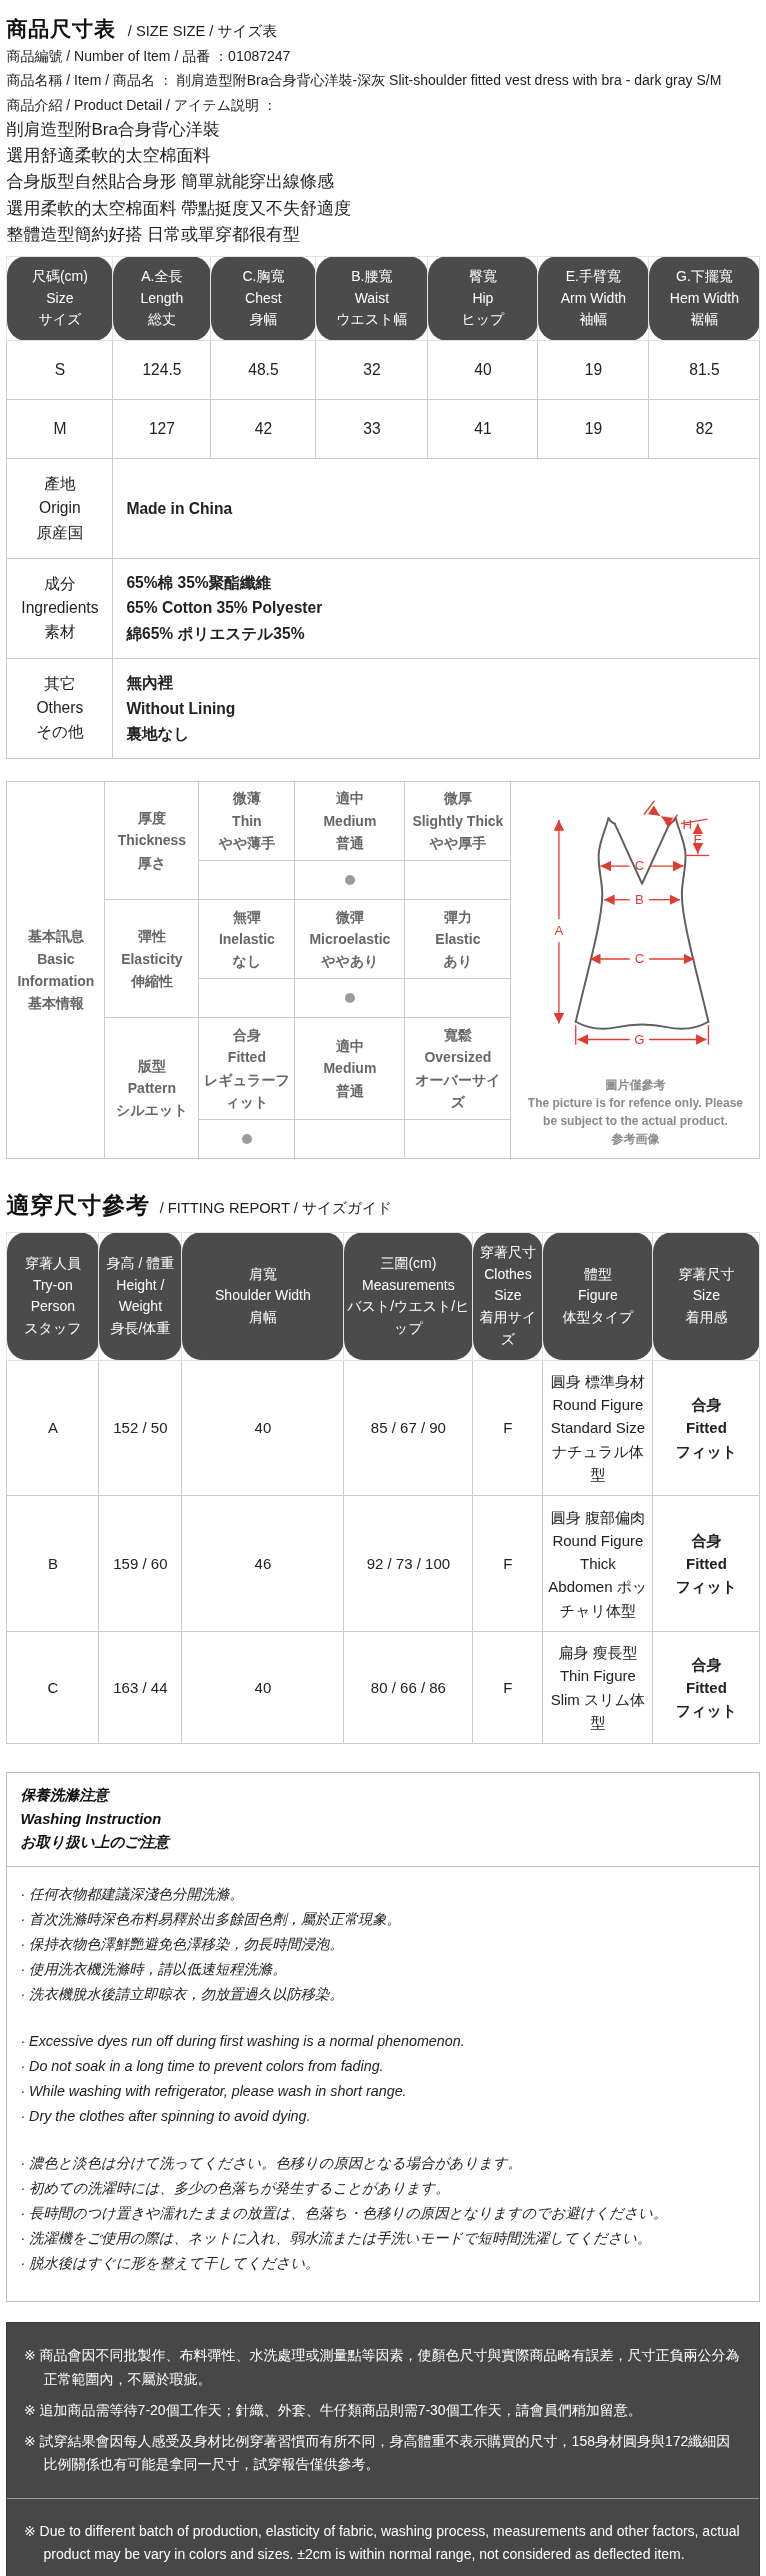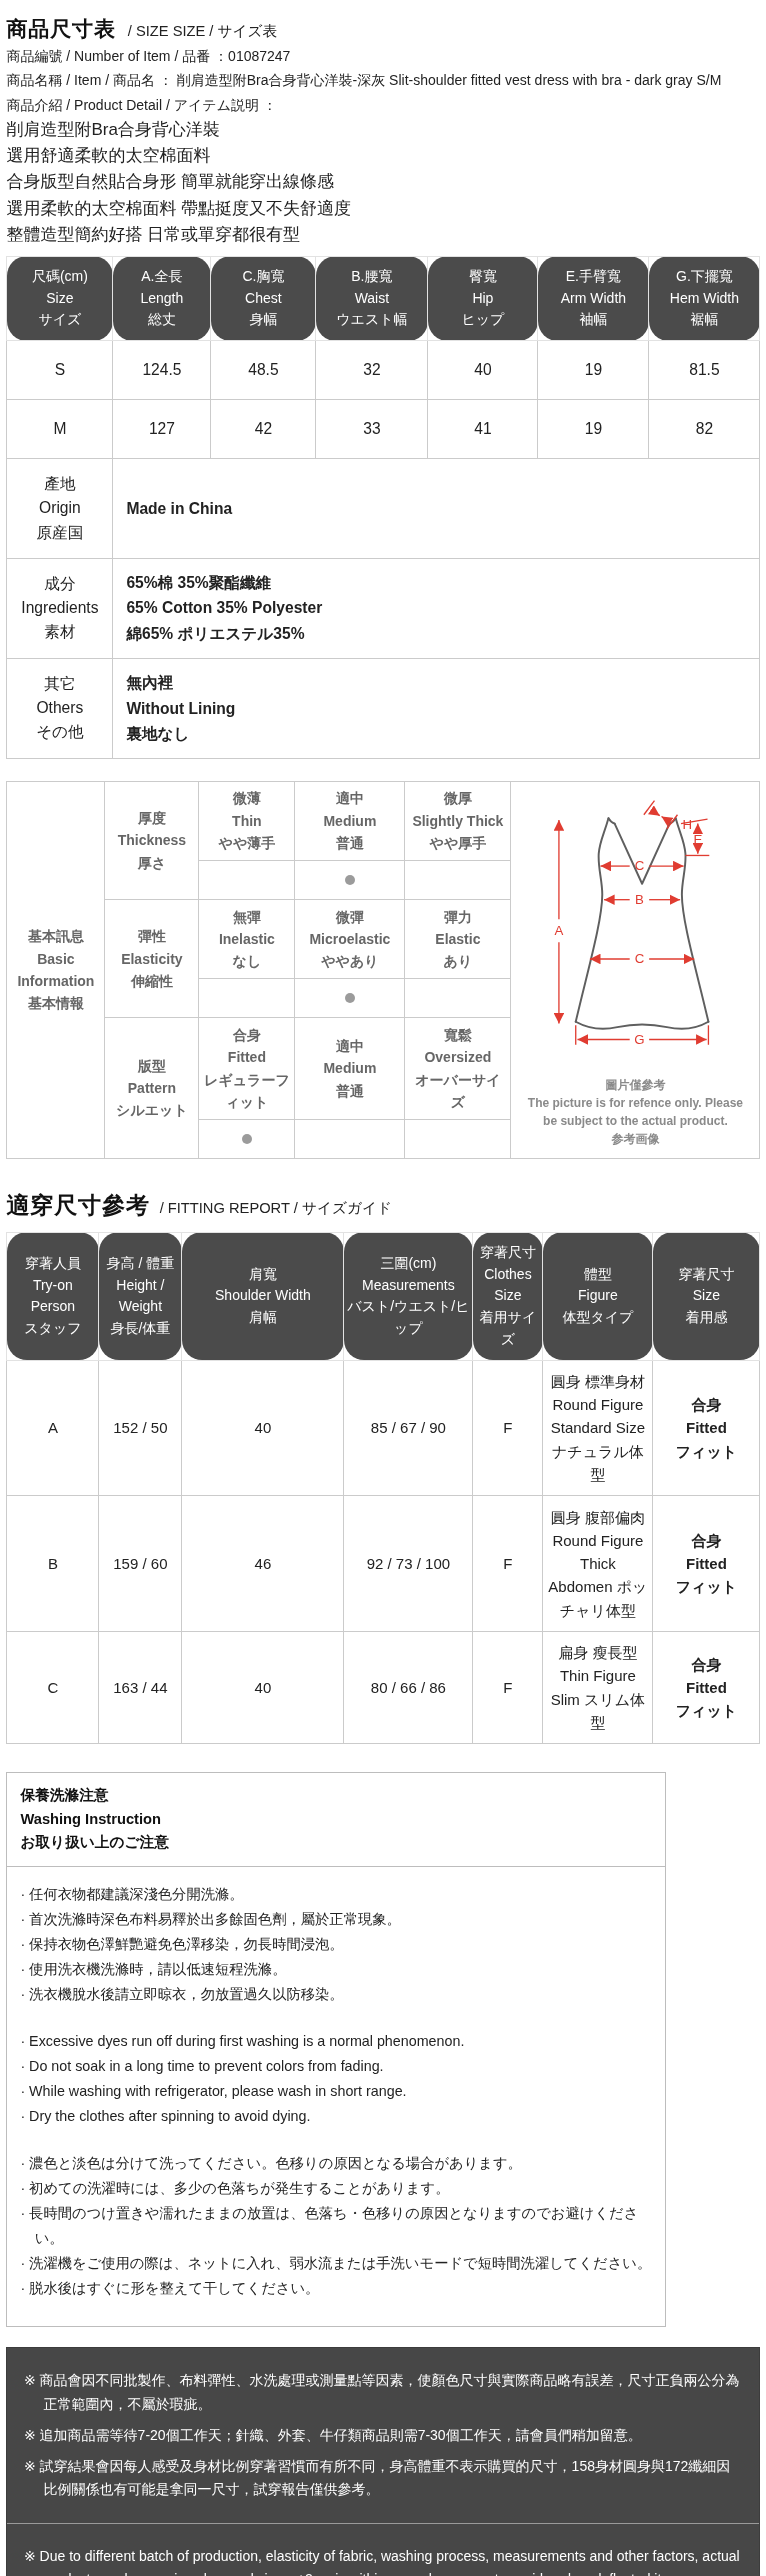--- a/index.html
+++ b/index.html
@@ -41,21 +41,21 @@
   .dot { display:inline-block; width:10px; height:10px; border-radius:50%; background:#9b9b9b; }
   .diagram-cell { vertical-align:middle; padding:9.2px 3.7px; }
   .diagram-caption { font-size:12px; color:#8a8a8a; line-height:1.5; width:216px; margin:5.5px auto 0 auto; }
 
   
   .fitting-heading { margin-top:31px; }
   .fitting-table { margin-top:11px; }
   .fitting-table td { font-size:15px; color:#222; line-height:1.55; padding:9.2px 3.7px; }
 
   
-  .wash-box { margin-top:28px; width:660px; border:0.9px solid #bdbdbd; }
+  .wash-box { margin-top:28px; width:754px; border:0.9px solid #bdbdbd;font-style:italic; }
   .wash-title { font-size:14.7px; font-weight:700; color:#111; line-height:1.6; padding:11px 13px; border-bottom:0.9px solid #bdbdbd; }
   .wash-body { padding:14.7px 13px 18.4px 13px; }
   .wash-group { margin-bottom:22px; }
   .wash-group:last-child { margin-bottom:7px; }
   .wash-line { font-size:14.3px; color:#222; line-height:1.75; padding-left:1em; text-indent:-1em; }
 
   
   .notes-box { margin-top:20px; width:754px; background:#474747; color:#fff; border:0.9px solid #3c3c3c; }
   .notes-section { padding:13px 16.6px; }
   .notes-section + .notes-section { border-top:0.9px solid #9a9a9a; }

